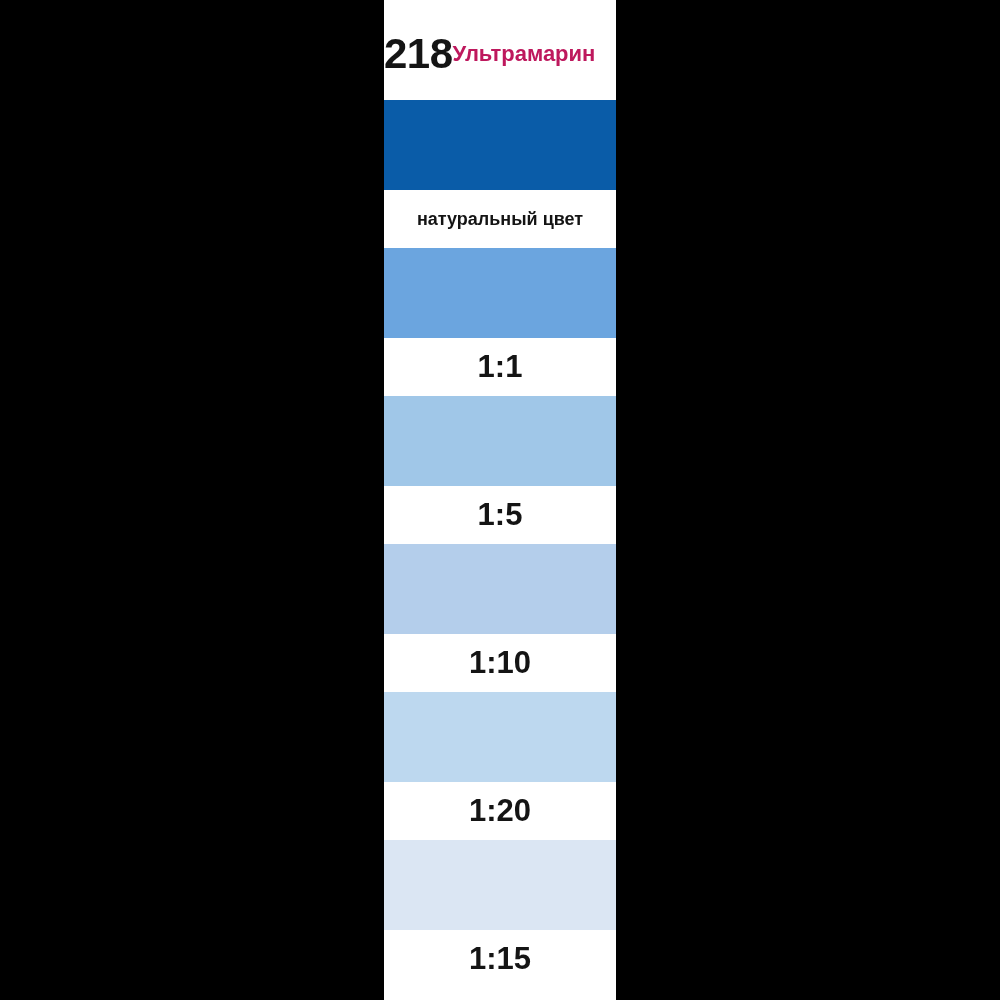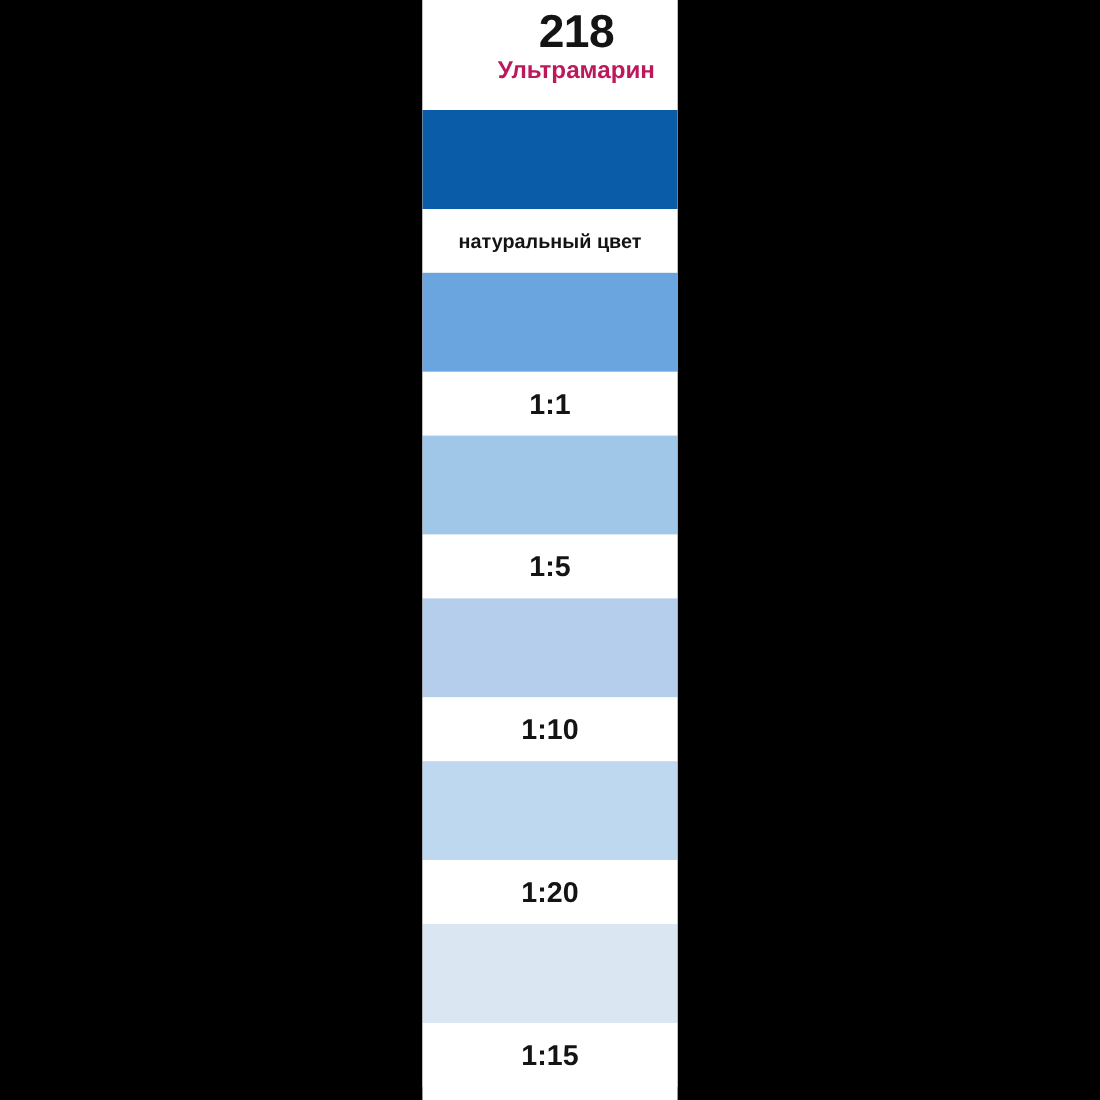--- a/index.html
+++ b/index.html
@@ -22,26 +22,25 @@
     width: 232px;
     height: 1000px;
     background: #ffffff;
     overflow: hidden;
   }
 
   .card-header {
     height: 100px;
     background: #ffffff;
     display: flex;
-    flex-direction: column;
+    flex-direction: row;
     align-items: center;
     justify-content: flex-start;
     padding-top: 8px;
     box-sizing: border-box;
-    padding-left: 48px;
   }
 
   .code-number {
     font-size: 42px;
     font-weight: bold;
     color: #141414;
     line-height: 1.02;
     letter-spacing: -0.5px;
   }
 
@@ -68,21 +67,21 @@
     width: 232px;
     height: 58px;
     background: #ffffff;
     display: flex;
     align-items: center;
     justify-content: center;
     box-sizing: border-box;
   }
 
   .swatch-label span {
-    font-size: 26px;
+    font-size: 31px;
     font-weight: bold;
     color: #141414;
     white-space: nowrap;
   }
 
   .swatch-label.natural span {
     font-size: 18px;
   }
 </style>
 </head>

